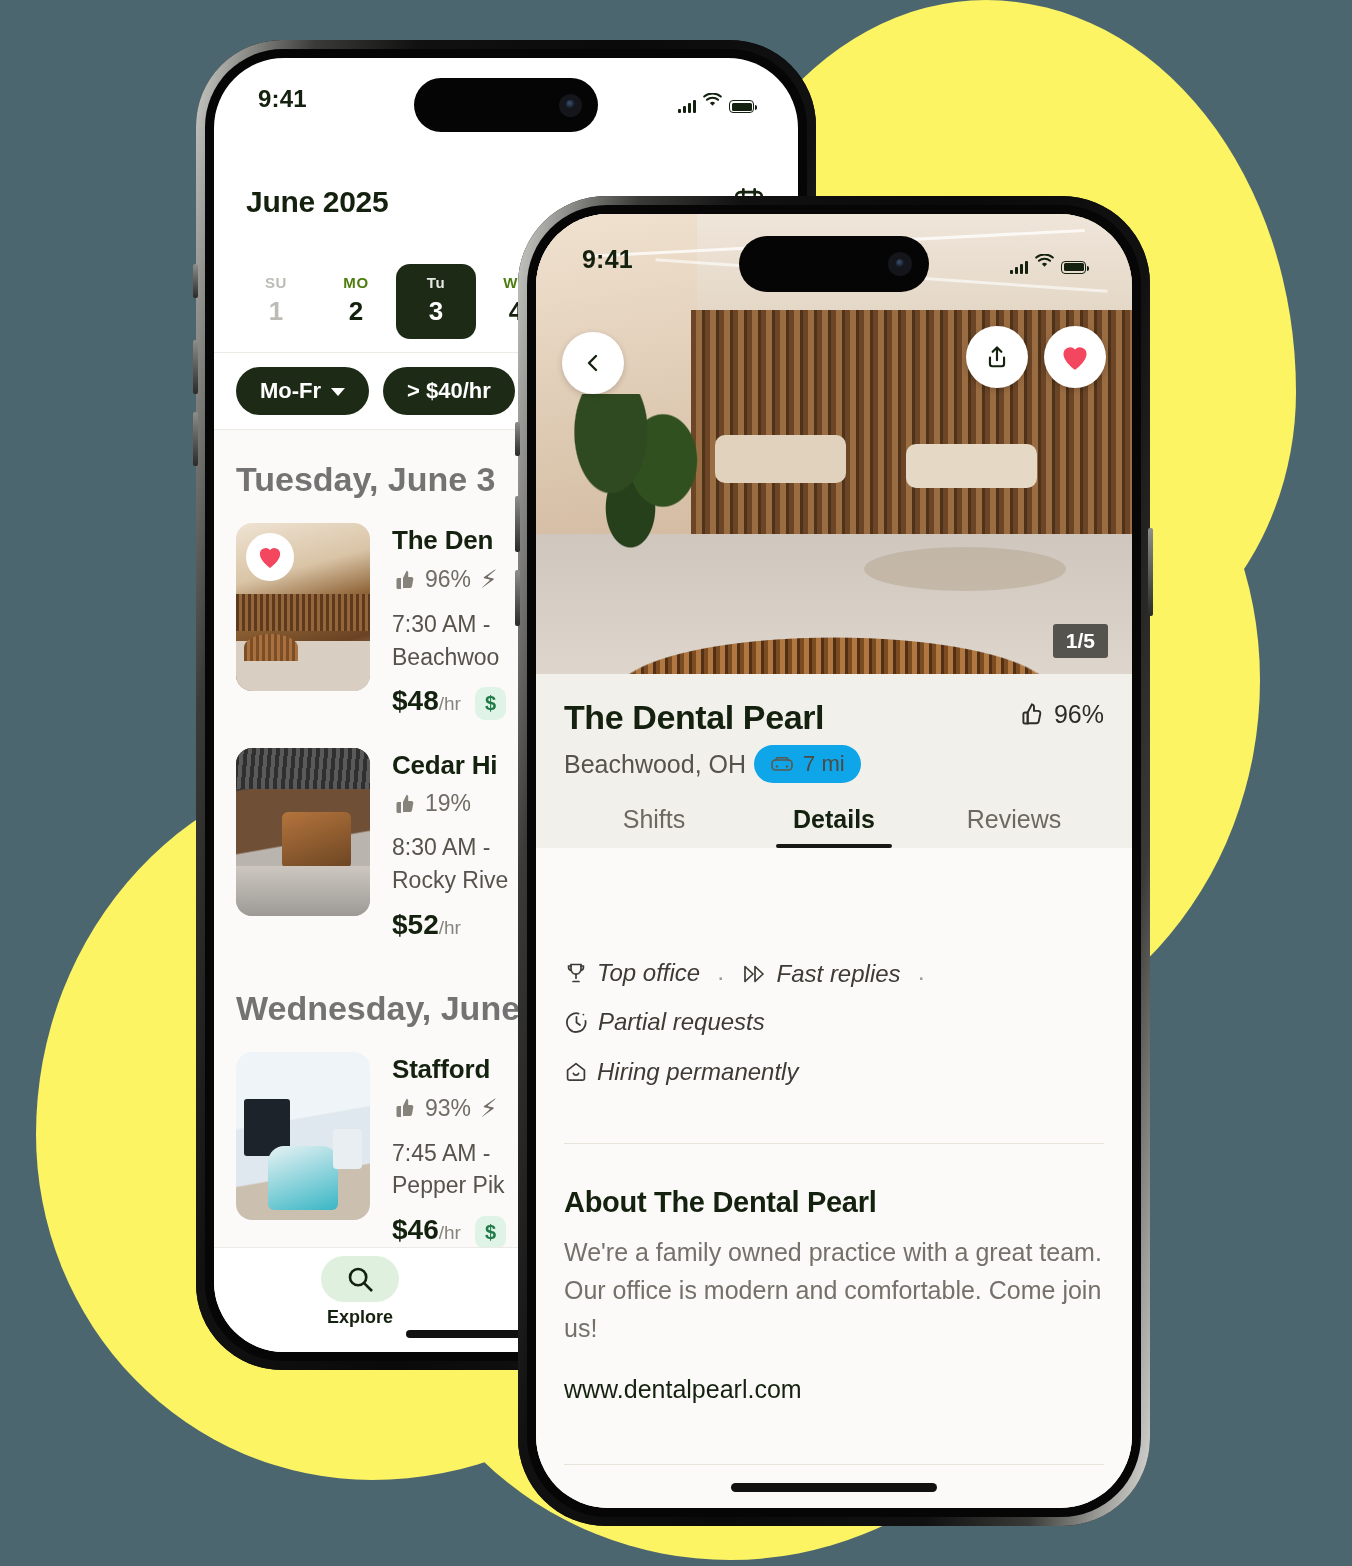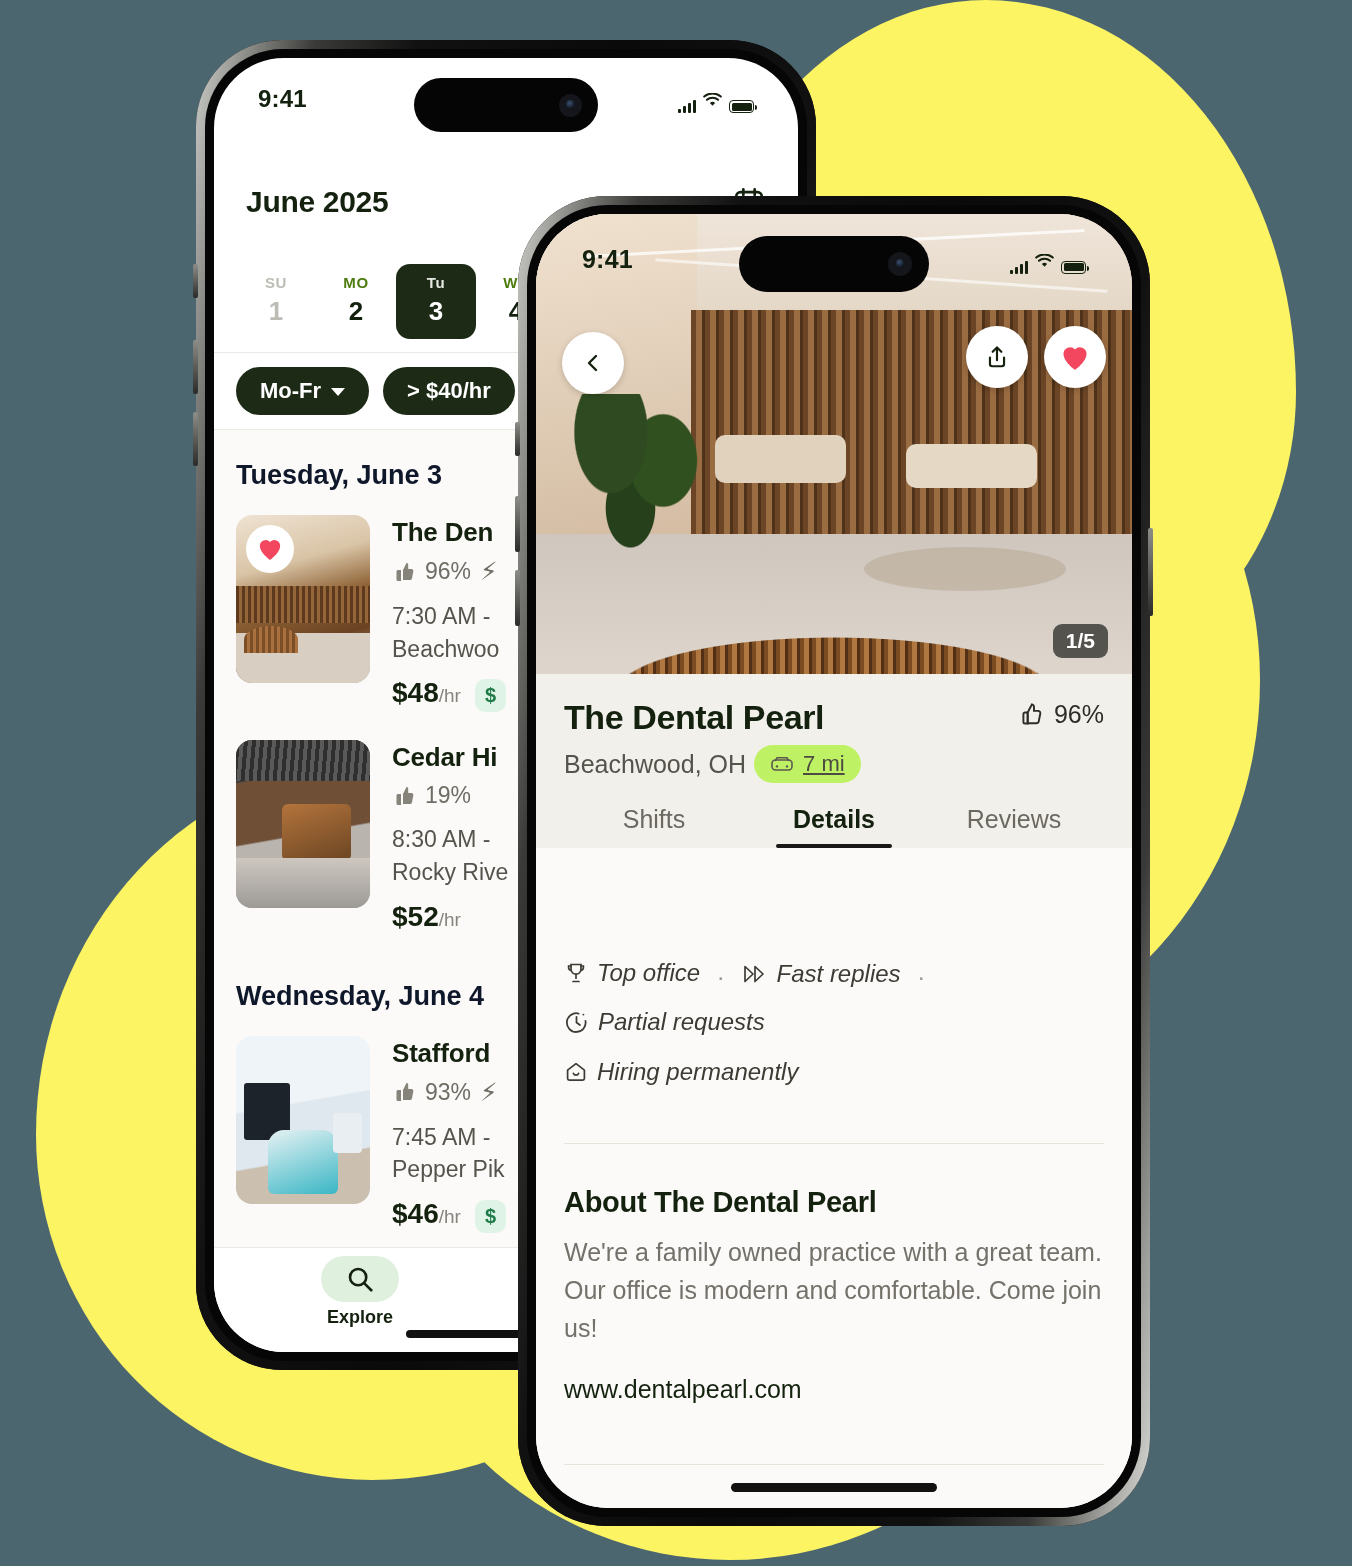--- a/index.html
+++ b/index.html
@@ -78,21 +78,21 @@
   .day.sel .num{color:#fff;}
 
   .l-divider{position:absolute;left:0;right:0;height:1px;background:#eceae4;}
 
   .l-filters{position:absolute;left:0;right:0;top:295px;height:76px;display:flex;align-items:center;gap:14px;padding-left:22px;box-sizing:border-box;}
   .pill{background:#1d2b16;color:#fff;border-radius:999px;height:48px;display:flex;align-items:center;gap:10px;
     padding:0 24px;font-size:22px;font-weight:600;white-space:nowrap;}
   .chev{width:0;height:0;border-left:7px solid transparent;border-right:7px solid transparent;border-top:8px solid #fff;margin-top:2px;}
 
   .l-list{position:absolute;left:0;right:0;top:372px;bottom:96px;background:#fbfaf8;overflow:hidden;}
-  .daygroup{font-size:27px;font-weight:600;color:#0f172a;padding:30px 0 14px 22px;}
+  .daygroup{font-size:34px;font-weight:600;color:#737373;padding:30px 0 14px 22px;}
   .card{display:flex;gap:22px;padding:10px 0 18px 22px;justify-content:flex-end;}
   .thumb{width:134px;height:168px;border-radius:16px;flex:0 0 auto;position:relative;overflow:hidden;background:#cfc6bb;}
   .thumb .fav{position:absolute;left:10px;top:10px;width:48px;height:48px;border-radius:50%;background:#fff;
     display:flex;align-items:center;justify-content:center;}
   .info{min-width:0;flex:1;padding-top:2px;}
   .ttl{font-size:26px;font-weight:700;color:#14210f;white-space:nowrap;letter-spacing:-.2px;}
   .rate{display:flex;align-items:center;gap:9px;margin-top:9px;font-size:23px;color:#6f6d65;}
   .meta{margin-top:14px;font-size:23px;color:#55534c;line-height:1.42;white-space:nowrap;}
   .pricerow{display:flex;align-items:baseline;gap:14px;margin-top:12px;white-space:nowrap;}
   .price{font-size:28px;font-weight:700;color:#14210f;}
@@ -127,28 +127,28 @@
       radial-gradient(ellipse at 30% 20%,#2f4a20 0 28%,transparent 29%),
       radial-gradient(ellipse at 70% 35%,#31501f 0 26%,transparent 27%),
       radial-gradient(ellipse at 45% 60%,#25401a 0 24%,transparent 25%);}
   .hero .sofa{position:absolute;left:30%;top:48%;width:22%;height:48px;background:#e0d2bd;border-radius:10px;}
   .hero .sofa2{position:absolute;left:62%;top:50%;width:22%;height:44px;background:#e5d9c6;border-radius:10px;}
   .hero .rug{position:absolute;left:55%;bottom:18%;width:34%;height:44px;background:#b6a894;border-radius:50%;opacity:.55;}
 
   .ovbtn{position:absolute;width:62px;height:62px;border-radius:50%;background:#fff;display:flex;
     align-items:center;justify-content:center;box-shadow:0 2px 6px rgba(0,0,0,.18);}
   .counter{position:absolute;right:24px;bottom:16px;background:rgba(48,48,44,.78);color:#fff;
-    font-size:21px;font-weight:600;padding:5px 13px;border-radius:9px;}
+    font-size:21px;font-weight:600;padding:5px 13px;border-radius:3px;}
 
   .r-headblock{position:absolute;left:0;right:0;top:460px;background:#f2f0ea;padding:24px 28px 0;box-sizing:border-box;}
   .r-title{font-size:34px;font-weight:700;color:#14210f;letter-spacing:-.4px;}
   .r-thumbs{position:absolute;right:28px;top:26px;display:flex;align-items:center;gap:9px;font-size:25px;color:#2e2c26;}
   .r-sub{display:flex;align-items:center;gap:8px;margin-top:8px;}
   .r-loc{font-size:25px;color:#55534c;}
-  .r-dist{display:flex;align-items:center;gap:9px;background:#bef264;border-radius:999px;padding:6px 16px;font-size:22px;color:#4c4a43;text-decoration:underline;}
+  .r-dist{display:flex;align-items:center;gap:9px;background:#0ea5e9;border-radius:999px;padding:6px 16px;font-size:22px;color:#4c4a43;}
   .r-tabs{display:flex;margin-top:22px;}
   .r-tab{flex:1;text-align:center;font-size:25px;color:#6b6961;padding-bottom:14px;position:relative;}
   .r-tab.act{color:#14210f;font-weight:700;}
   .r-tab.act::after{content:"";position:absolute;left:18%;right:18%;bottom:0;height:4px;background:#181816;border-radius:2px;}
 
   .r-body{position:absolute;left:0;right:0;top:706px;bottom:0;background:#fbfaf8;padding:0 28px;box-sizing:border-box;overflow:hidden;}
   .badges{padding-top:30px;font-size:24px;color:#3d3b34;line-height:1.9;}
   .bi{display:inline-flex;align-items:center;gap:9px;font-style:italic;}
   .dot{color:#9a978e;margin:0 10px;}
   .hr{height:1px;background:#e6e3db;margin:44px 0 0;}

